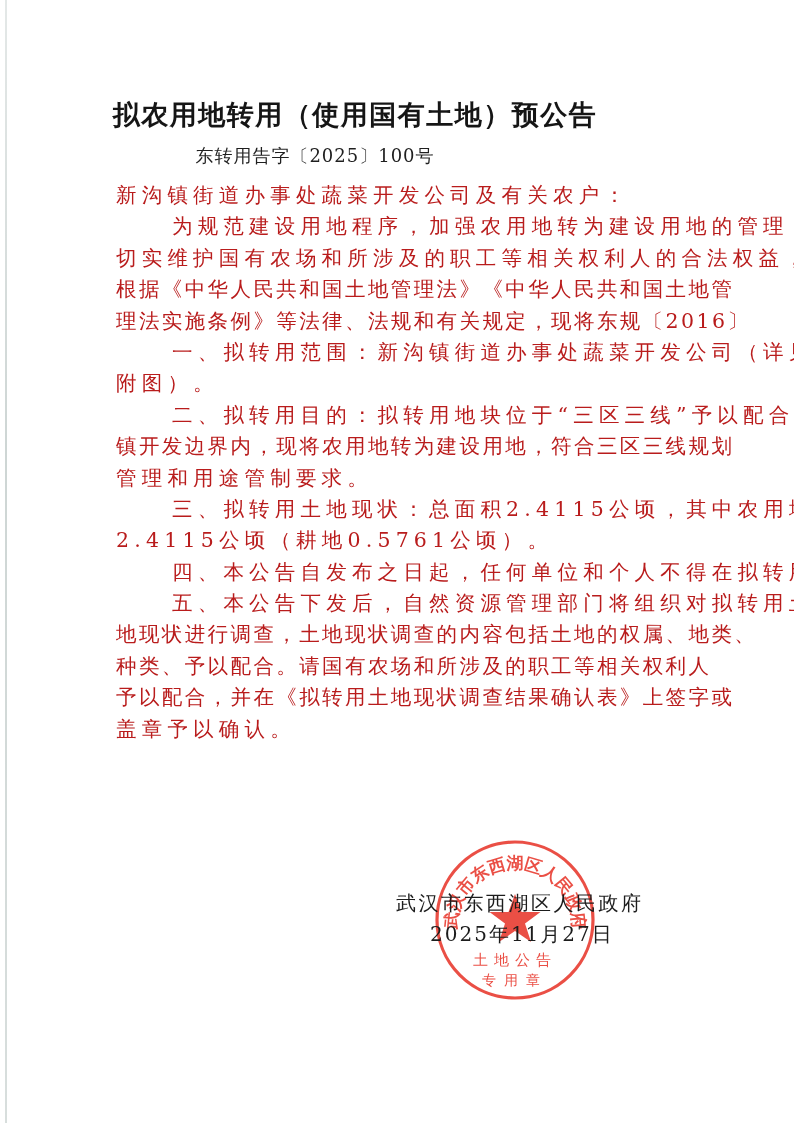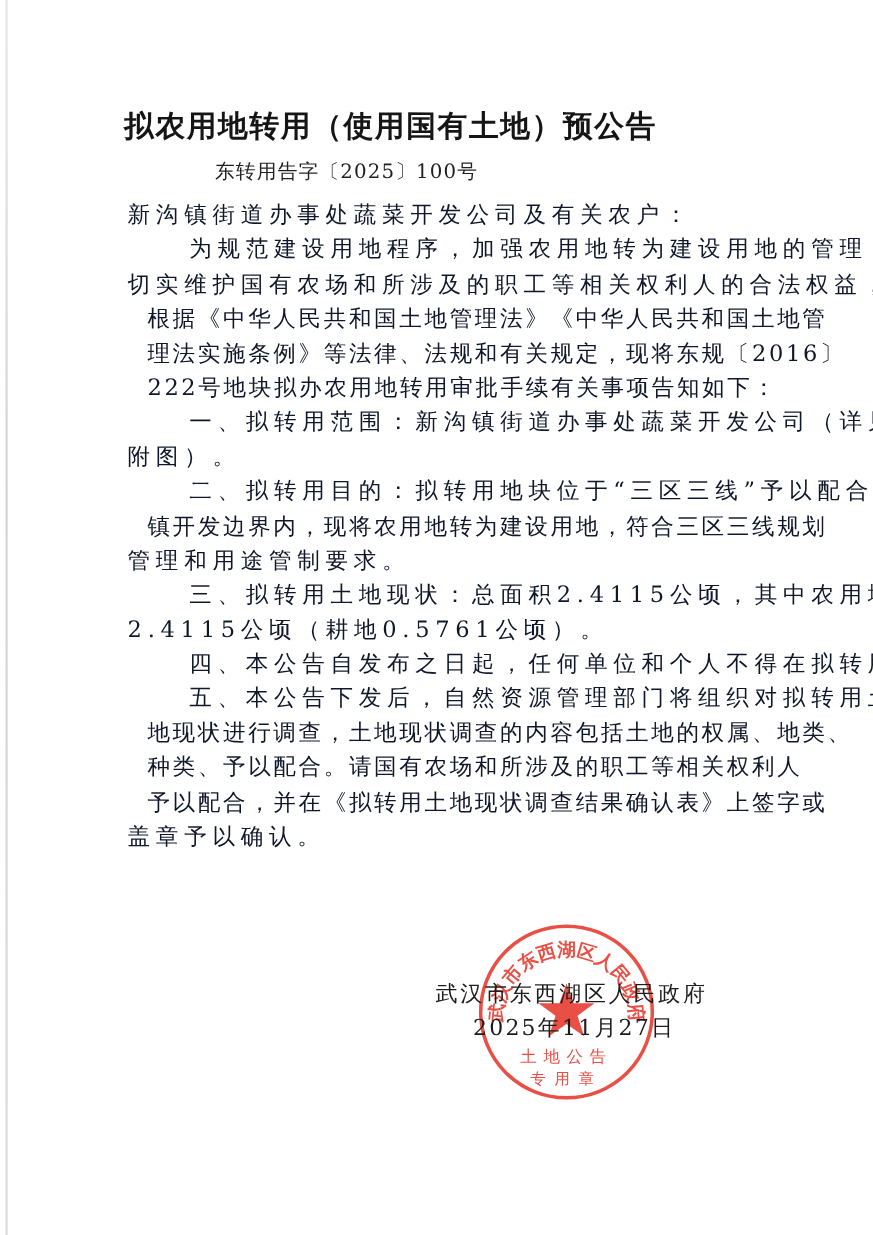--- a/index.html
+++ b/index.html
@@ -17,24 +17,24 @@
     font-family: "DejaVu Sans", "Liberation Sans", sans-serif; font-weight: bold;
     font-size: 27px; letter-spacing: 1.5px; color: #151515;
   }
   .docno {
     position: absolute; left: 0; width: 630px; top: 144px; text-align: center;
     font-size: 18px; letter-spacing: 1px; color: #1f1f1f;
   }
   .body-lines { position: absolute; left: 116px; top: 180px; width: 566px; }
   .line {
     height: 31.4px; line-height: 31.4px; font-size: 20.5px; white-space: nowrap;
-    letter-spacing: 5.2px; color: #0f172a;
+    letter-spacing: 5.2px; color: #b91c1c;
   }
   .line.indent { padding-left: 56px; }
-  .line.tight { letter-spacing: 2.4px; margin-left: 18px; }
+  .line.tight { letter-spacing: 2.4px; }
   .signature {
     position: absolute; left: 396px; top: 890px; font-size: 20px; letter-spacing: 2.5px;
     white-space: nowrap; color: #1c1c1c; z-index: 3;
   }
   .date {
     position: absolute; left: 430px; top: 921px; font-size: 20px; letter-spacing: 2px;
     white-space: nowrap; color: #1c1c1c; z-index: 3; text-align: right;
   }
   .seal {
     position: absolute; left: 433px; top: 838px; width: 164px; height: 164px; z-index: 2;
@@ -48,21 +48,20 @@
 
 <div class="title">拟农用地转用（使用国有土地）预公告</div>
 <div class="docno">东转用告字〔2025〕100号</div>
 
 <div class="body-lines">
   <div class="line">新沟镇街道办事处蔬菜开发公司及有关农户：</div>
   <div class="line indent">为规范建设用地程序，加强农用地转为建设用地的管理，</div>
   <div class="line">切实维护国有农场和所涉及的职工等相关权利人的合法权益，</div>
   <div class="line tight">根据《中华人民共和国土地管理法》《中华人民共和国土地管</div>
   <div class="line tight">理法实施条例》等法律、法规和有关规定，现将东规〔2016〕</div>
-  <div class="line tight">222号地块拟办农用地转用审批手续有关事项告知如下：</div>
   <div class="line indent">一、拟转用范围：新沟镇街道办事处蔬菜开发公司（详见</div>
   <div class="line">附图）。</div>
   <div class="line indent">二、拟转用目的：拟转用地块位于“三区三线”予以配合</div>
   <div class="line tight">镇开发边界内，现将农用地转为建设用地，符合三区三线规划</div>
   <div class="line">管理和用途管制要求。</div>
   <div class="line indent">三、拟转用土地现状：总面积2.4115公顷，其中农用地</div>
   <div class="line">2.4115公顷（耕地0.5761公顷）。</div>
   <div class="line indent">四、本公告自发布之日起，任何单位和个人不得在拟转用</div>
   <div class="line indent">五、本公告下发后，自然资源管理部门将组织对拟转用土</div>
   <div class="line tight">地现状进行调查，土地现状调查的内容包括土地的权属、地类、</div>

